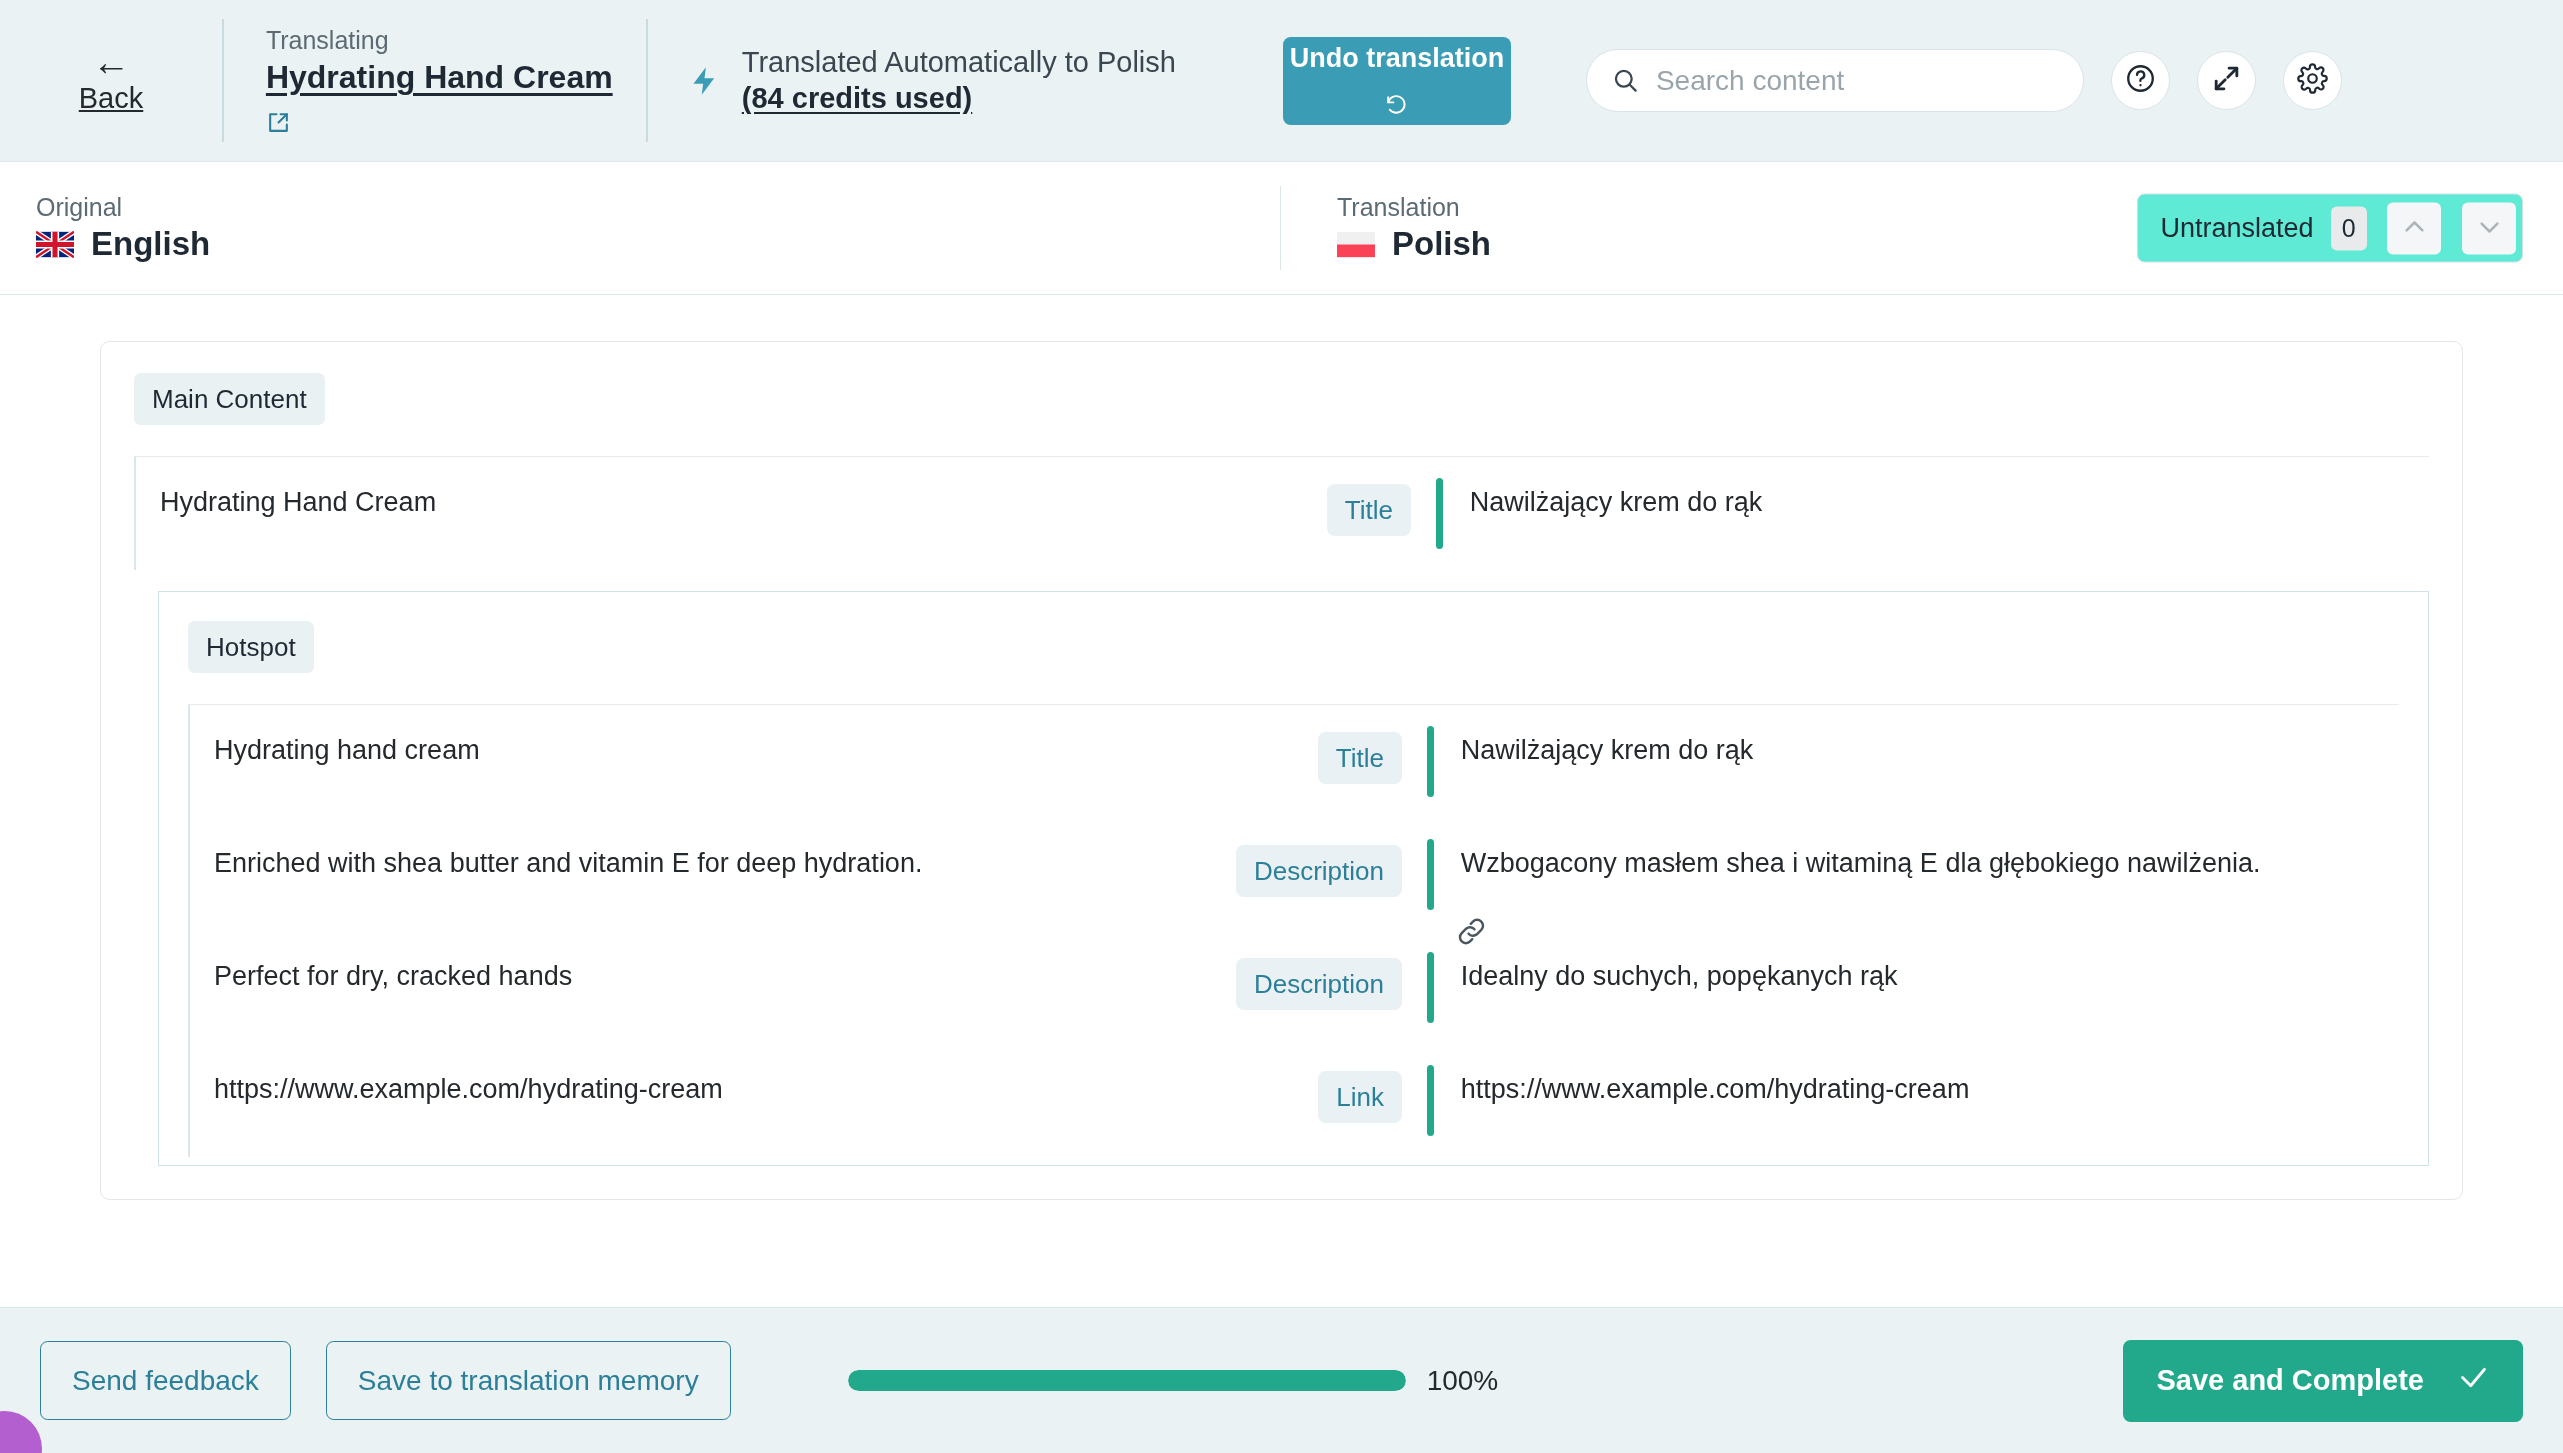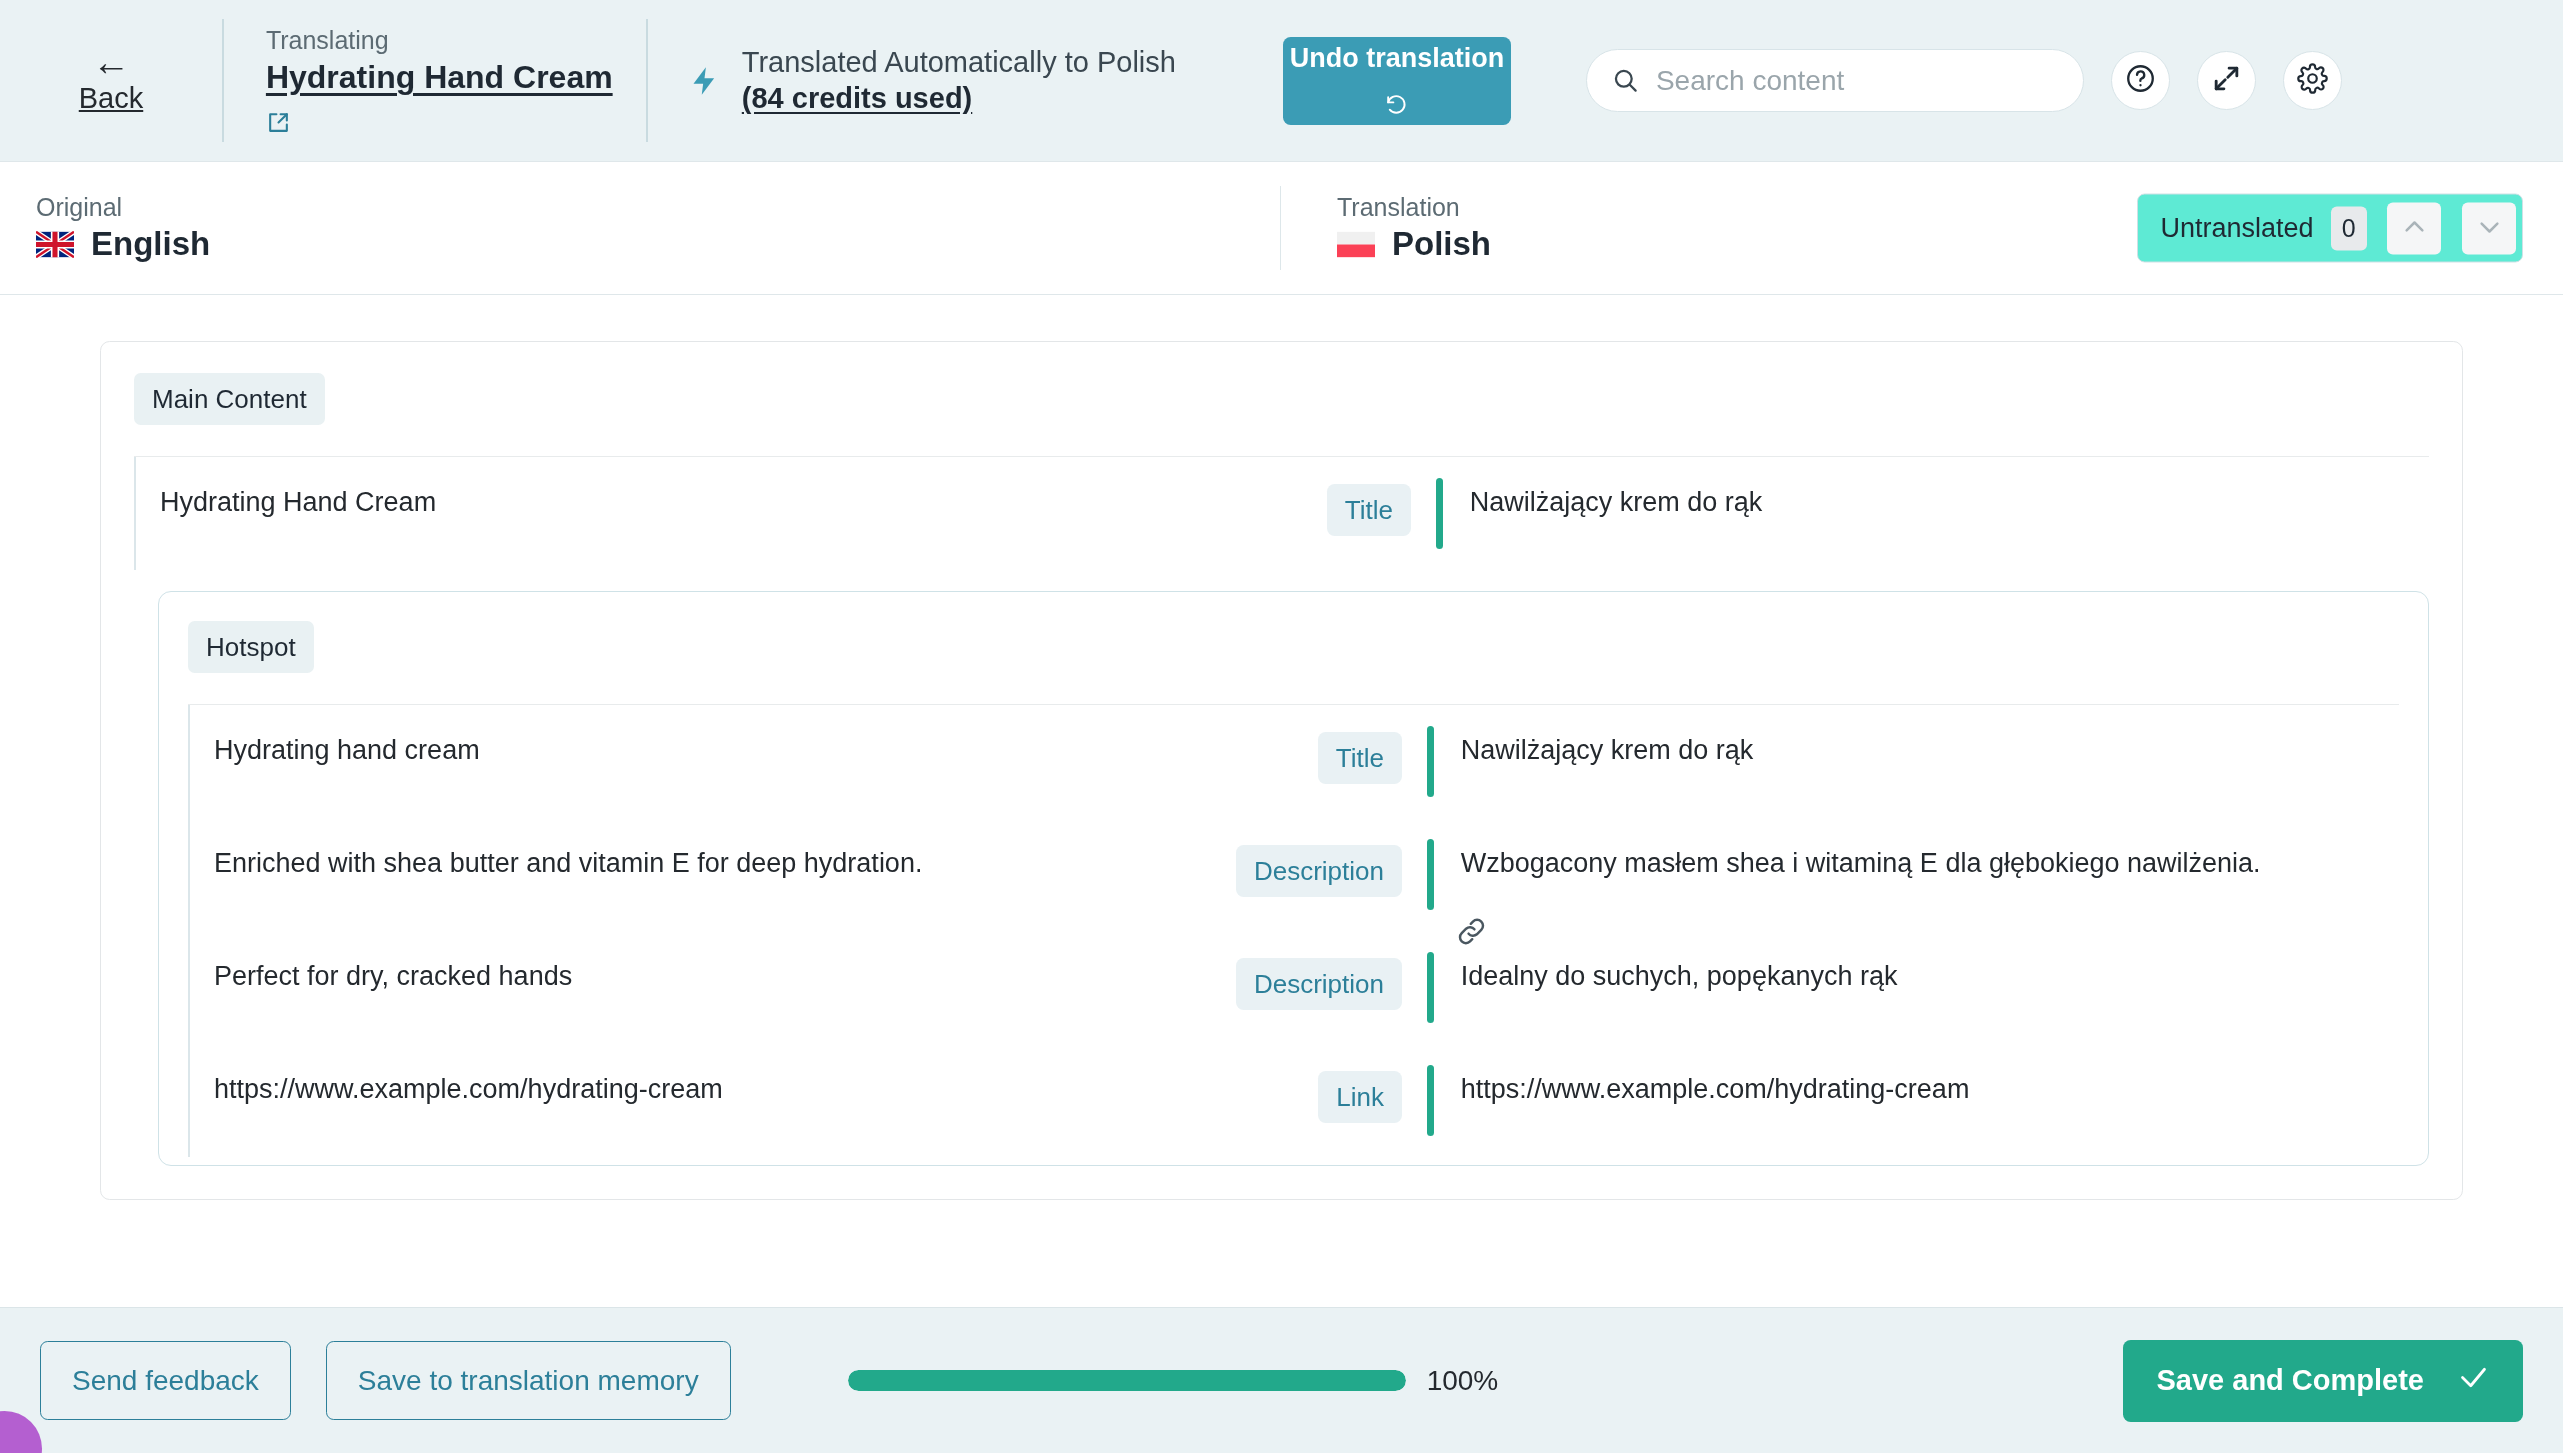--- a/index.html
+++ b/index.html
@@ -177,21 +177,21 @@
   .tgt-bar { width: 6.7px; border-radius: 3.8px; background: #22a98b; align-self: stretch; margin: -5.8px 0 -5.8px 25px; flex: 0 0 6.7px; }
   .tgt {
     padding-left: 27px;
     font-size: 27px; color: #24292e; line-height: 1.35;
     flex: 1 1 auto;
   }
 
   .hotspot-card {
     margin: 21px 0 0 24px;
     border: 1px solid #cfe2e7;
-    border-radius: 13px;
+    border-radius: 0;
     padding: 29px 29px 7.7px 29px;
   }
   .hotspot-card .row .src { flex: 0 0 1011px; padding-left: 24px; }
   .hotspot-card .badge-col { flex: 0 0 201px; }
 
   .link-chain {
     position: absolute;
     left: 1260px;
     bottom: -21px;
     width: 42px; height: 42px;

